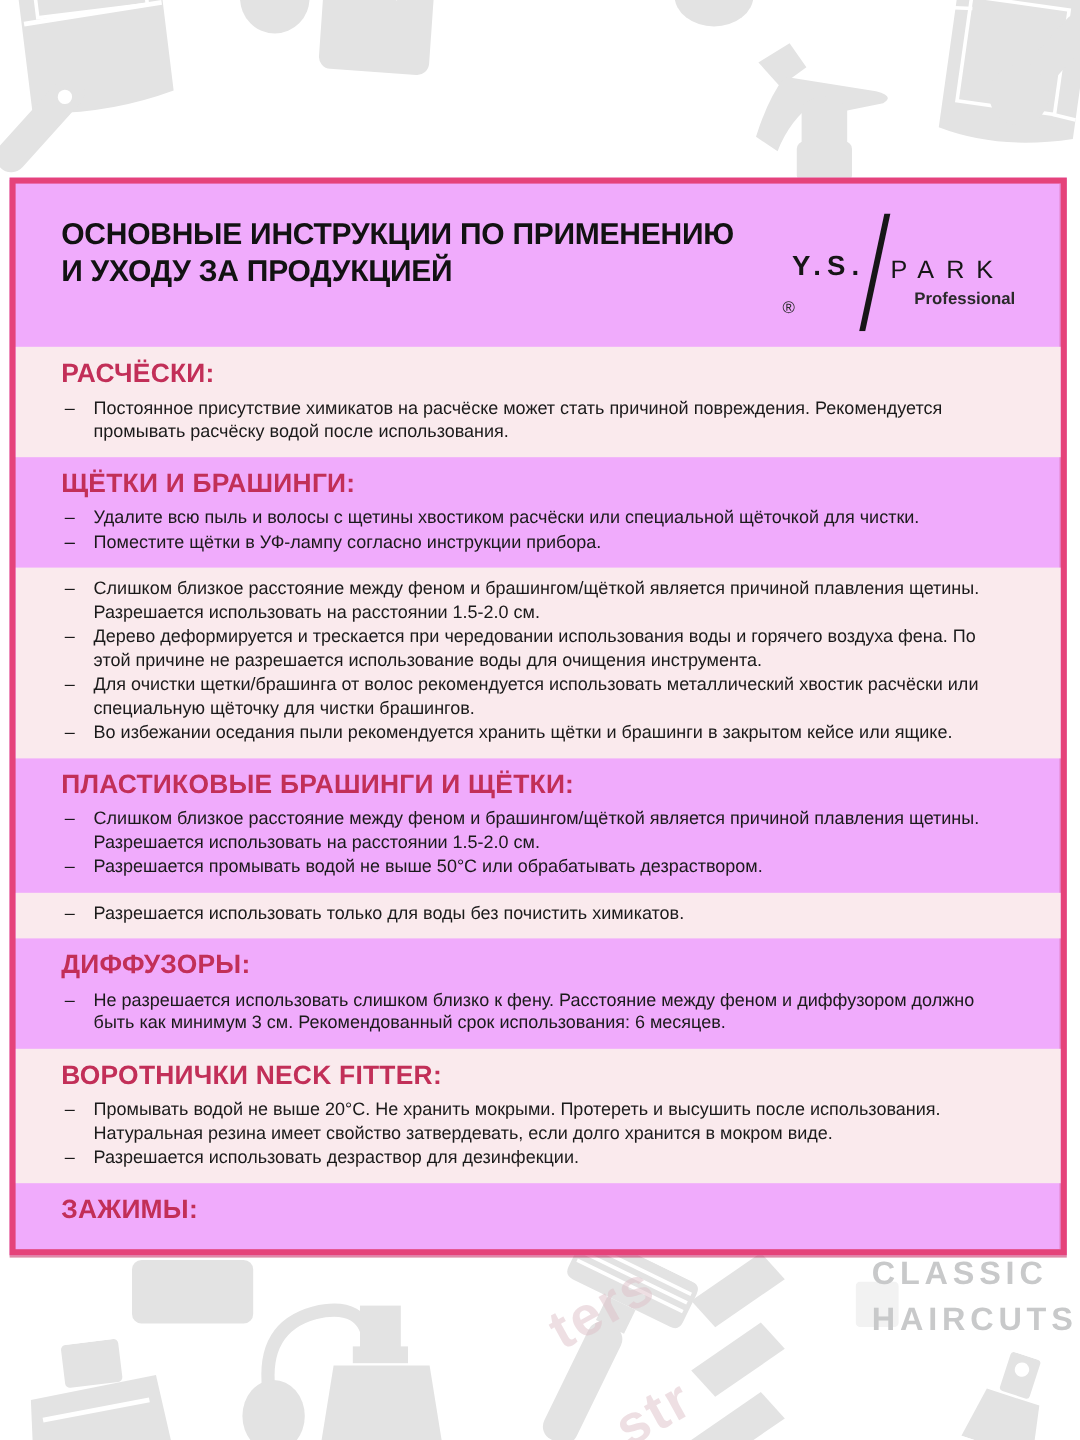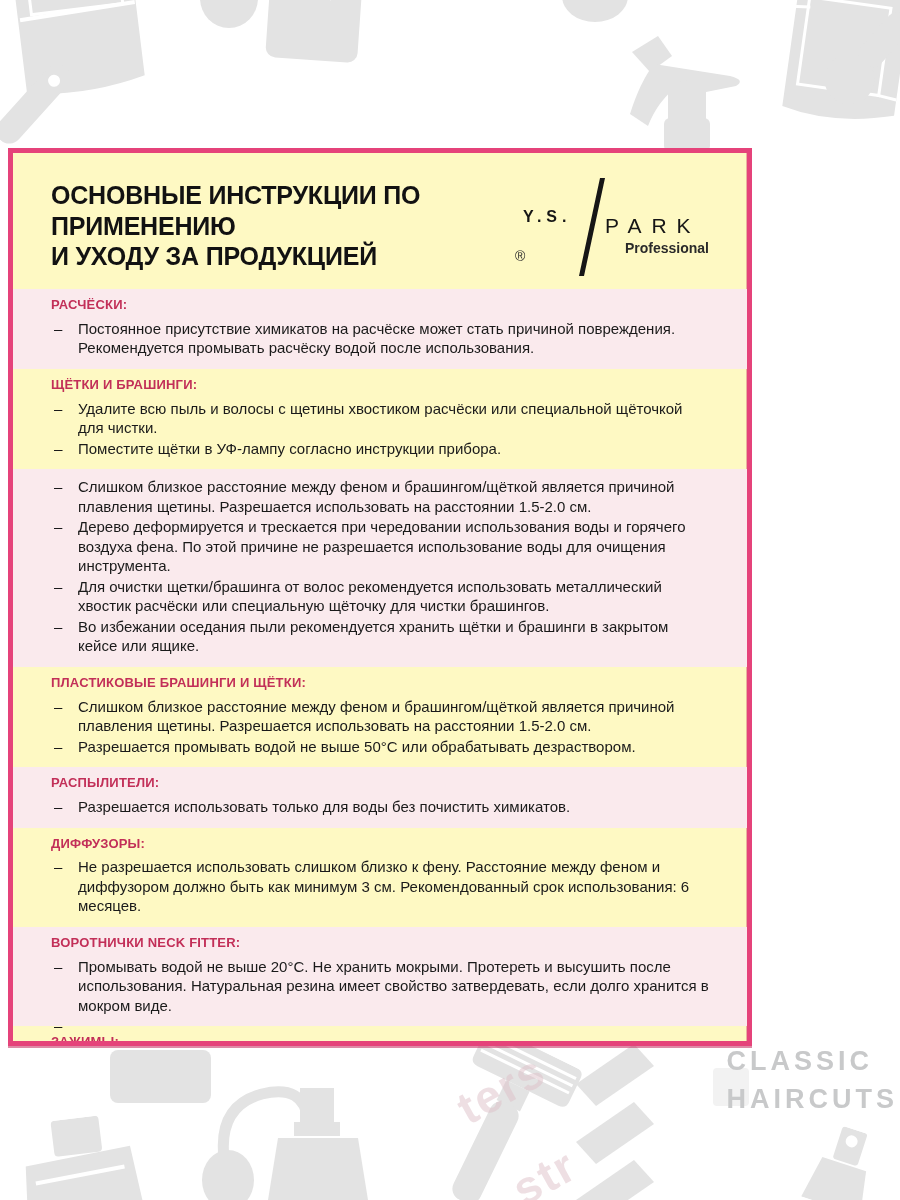--- a/index.html
+++ b/index.html
@@ -17,45 +17,45 @@
     letter-spacing:2px;pointer-events:none;
   }
   .brand-wm{
     position:absolute;right:2px;top:1048px;text-align:left;
     font-weight:bold;font-size:27px;letter-spacing:4px;color:#c8c9ca;
     line-height:1.0;
   }
   .brand-wm .l1{margin-right:20px;margin-bottom:11px;}
   
   .card{
-    position:absolute;left:8px;top:148px;width:744px;height:898px;
-    background:#fef9c3;border:5px solid #e5437a;box-sizing:border-box;
+    position:absolute;left:8px;top:148px;width:881px;height:898px;
+    background:#f0abfc;border:5px solid #e5437a;box-sizing:border-box;
     box-shadow:0 2px 0 rgba(194,42,92,.55), inset -1px 0 0 rgba(194,42,92,.35);
     overflow:hidden;
   }
   .card-header{
     display:flex;align-items:flex-start;justify-content:space-between;
     padding:27px 38px 17px 38px;
   }
   .doc-title{
     font-size:25px;font-weight:bold;color:#121212;line-height:1.22;
     letter-spacing:-0.2px;text-transform:uppercase;
   }
   
   .logo{position:relative;width:196px;height:90px;flex:0 0 auto;margin-top:2px;}
-  .logo-ys{position:absolute;left:10px;top:26px;font-size:16px;font-weight:bold;letter-spacing:5px;color:#161616;}
+  .logo-ys{position:absolute;left:10px;top:26px;font-size:23px;font-weight:bold;letter-spacing:5px;color:#161616;}
   .logo-park{position:absolute;left:92px;top:32px;font-size:21px;font-weight:normal;letter-spacing:10px;color:#161616;}
   .logo-slash{position:absolute;left:62px;top:-4px;}
   .logo-sub{position:absolute;right:0;top:58px;font-size:14px;font-weight:bold;color:#2a2a2a;}
   .logo-reg{position:absolute;left:2px;top:66px;font-size:14px;color:#2a2a2a;}
   
   .section{padding:8px 38px 10px 38px;}
   .section.tint{background:#faeaed;}
   .heading{
-    margin:0 0 5px 0;font-size:13px;font-weight:bold;color:#c22f58;
+    margin:0 0 5px 0;font-size:22px;font-weight:bold;color:#c22f58;
     letter-spacing:0.2px;text-transform:uppercase;line-height:1.3;
   }
   .section ul{list-style:none;margin:0;padding:0;}
   .section li{
     position:relative;padding-left:27px;margin-bottom:1px;
     font-size:15px;line-height:1.3;color:#1a1a1a;
   }
   .section li .dash{position:absolute;left:3px;top:0;}
 </style>
 </head>
@@ -218,38 +218,37 @@
 
   <div class="section">
     <h2 class="heading">ПЛАСТИКОВЫЕ БРАШИНГИ И ЩЁТКИ:</h2>
     <ul>
           <li><span class="dash">–</span><span class="t">Слишком близкое расстояние между феном и брашингом/щёткой является причиной плавления щетины. Разрешается использовать на расстоянии 1.5-2.0 см.</span></li>
           <li><span class="dash">–</span><span class="t">Разрешается промывать водой не выше 50°C или обрабатывать дезраствором.</span></li>
         </ul>
   </div>
 
   <div class="section tint">
-    <h2 class="heading">РАСПЫЛИТЕЛИ:</h2>
     <ul>
           <li><span class="dash">–</span><span class="t">Разрешается использовать только для воды без почистить химикатов.</span></li>
         </ul>
   </div>
 
   <div class="section">
     <h2 class="heading">ДИФФУЗОРЫ:</h2>
     <ul>
           <li><span class="dash">–</span><span class="t">Не разрешается использовать слишком близко к фену. Расстояние между феном и диффузором должно быть как минимум 3 см. Рекомендованный срок использования: 6 месяцев.</span></li>
         </ul>
   </div>
 
   <div class="section tint">
     <h2 class="heading">ВОРОТНИЧКИ NECK FITTER:</h2>
     <ul>
           <li><span class="dash">–</span><span class="t">Промывать водой не выше 20°C. Не хранить мокрыми. Протереть и высушить после использования. Натуральная резина имеет свойство затвердевать, если долго хранится в мокром виде.</span></li>
-          <li><span class="dash">–</span></li>
+          <li><span class="dash">–</span><span class="t">Разрешается использовать дезраствор для дезинфекции.</span></li>
         </ul>
   </div>
 
   <div class="section">
     <h2 class="heading">ЗАЖИМЫ:</h2>
 
   </div>
 </div>
 </div>
 

